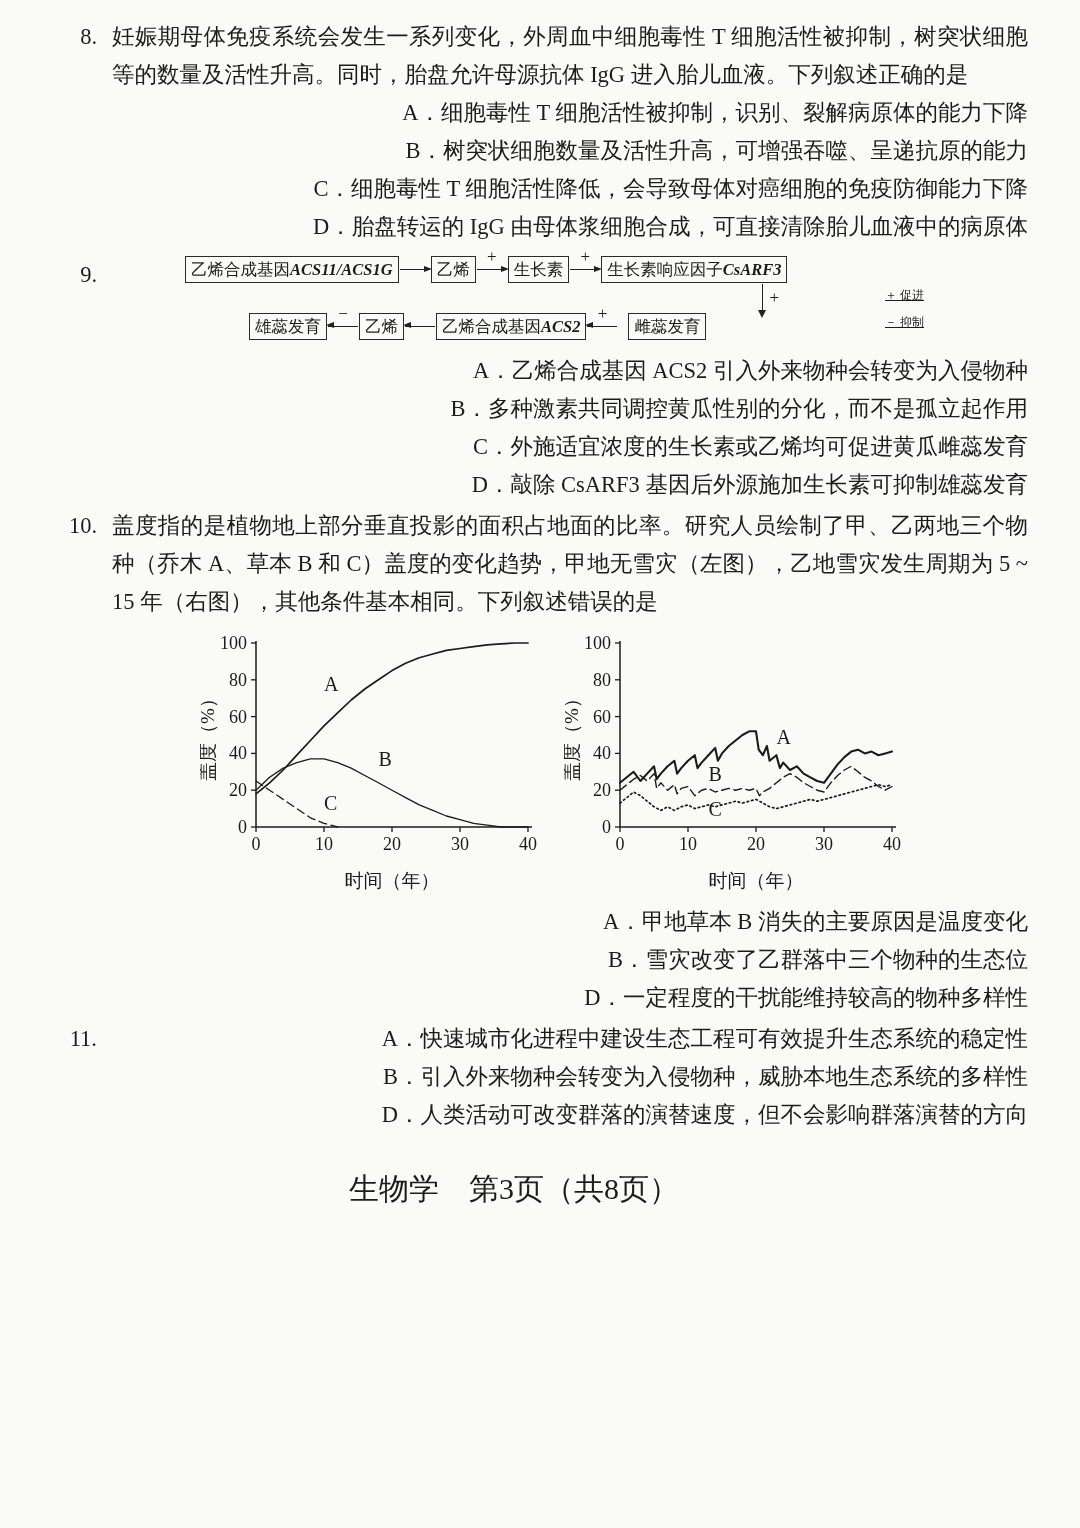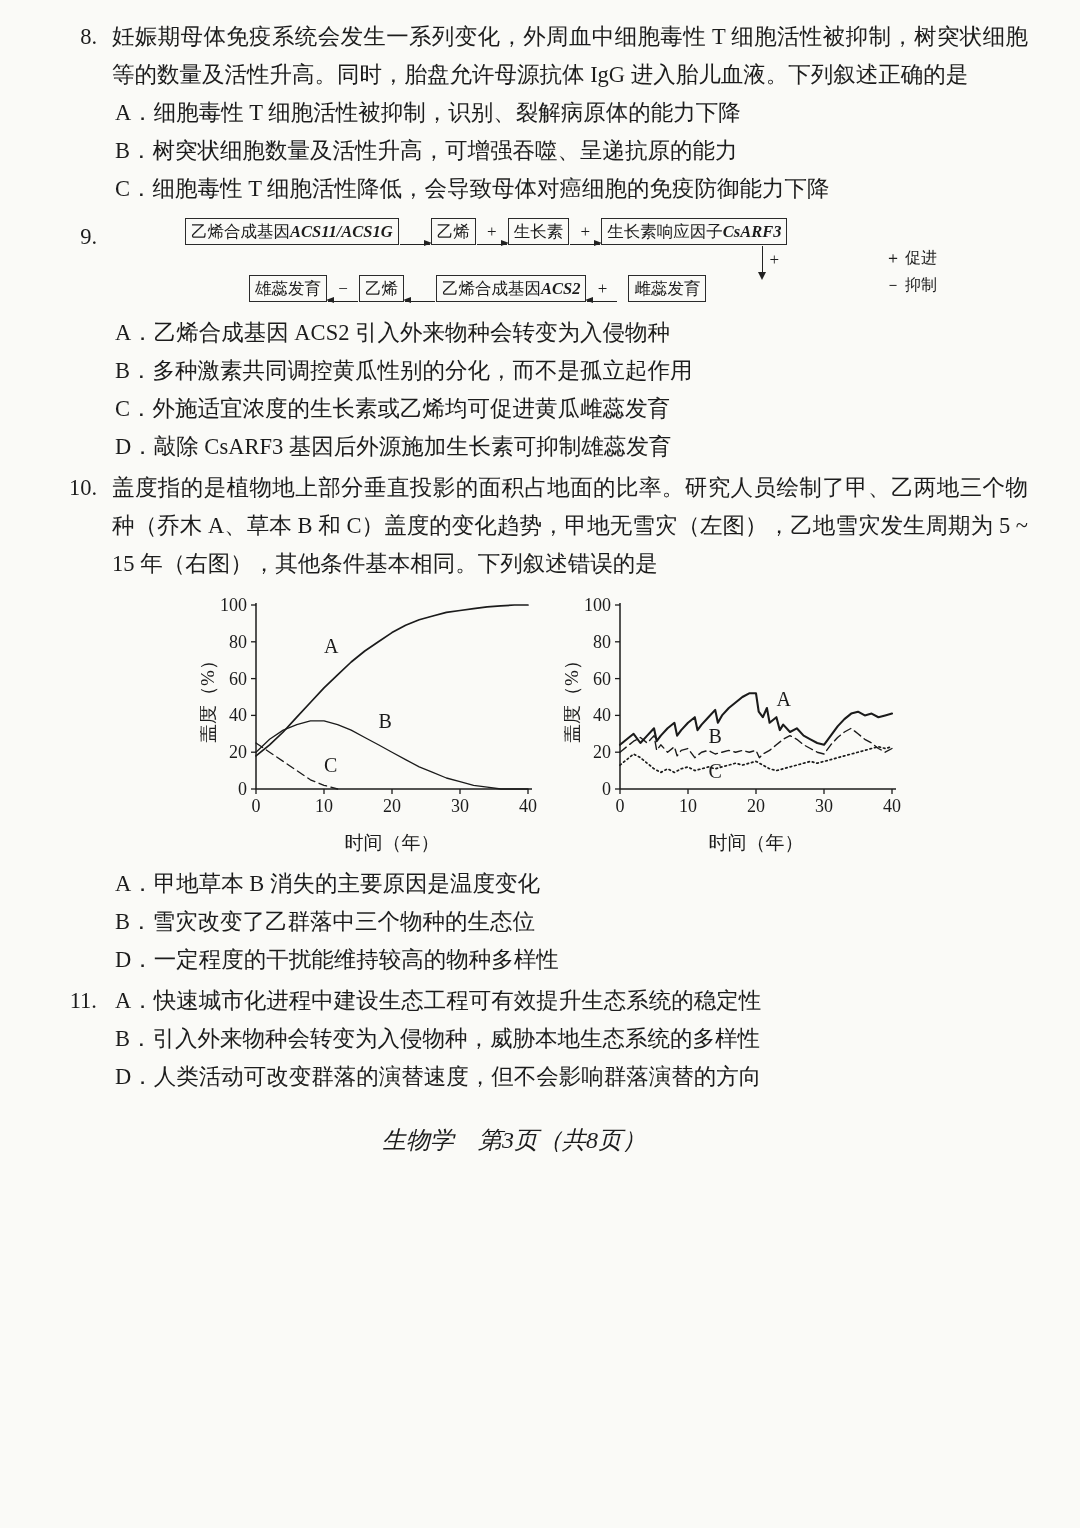--- a/index.html
+++ b/index.html
@@ -8,64 +8,65 @@
     width: 1080px; height: 1528px;
     background: #fafaf7; color: #1c1c1c;
     font-family: "Liberation Serif", "DejaVu Serif", serif;
     overflow: hidden;
   }
   .page { padding: 18px 52px 0 0; }
 
   .q { position: relative; padding-left: 112px; font-size: 22.5px; line-height: 38px; text-align: justify; }
   .q + .q { margin-top: 3px; }
   .qnum { position: absolute; left: 0; top: 0; width: 97px; text-align: right; }
-  .opt { padding-left: 3px; text-align: left; }
+  .opt { padding-left: 3px; text-align: right; }
 
   
   .diagram { position: relative; margin: 10px 0 12px 73px; font-size: 16.5px; line-height: 1.2; text-align: left; }
-  .dgm-row { display: flex; align-items: flex-end; width: 545px; }
+  .dgm-row { display: flex; align-items: center; width: 545px; }
   .row2 { padding-left: 64px; }
   .bx { border: 1.4px solid #2b2b2b; padding: 3px 5px 2px; white-space: nowrap; background: transparent; }
   .bx.last2 { margin-right: 52px; margin-left: 10px; }
   .gene { font-weight: bold; font-style: italic; }
   .ar { position: relative; flex: 1 1 30px; min-width: 30px; height: 0; border-top: 1.4px solid #222; margin: 0 1px; }
   .ar.right::after { content: ""; position: absolute; right: -2px; top: -4.4px; width: 0; height: 0;
     border-left: 8px solid #222; border-top: 3.8px solid transparent; border-bottom: 3.8px solid transparent; }
   .ar.left::before { content: ""; position: absolute; left: -2px; top: -4.4px; width: 0; height: 0;
     border-right: 8px solid #222; border-top: 3.8px solid transparent; border-bottom: 3.8px solid transparent; }
   .ar .sign { position: absolute; top: -23px; left: 50%; transform: translateX(-50%); font-size: 17px; }
   .vrow { position: relative; height: 30px; width: 666px; }
   .varrow { position: absolute; right: 88px; top: 1px; height: 27px; width: 0; border-left: 1.4px solid #222; }
   .varrow::after { content: ""; position: absolute; left: -4.9px; bottom: -7px; width: 0; height: 0;
     border-top: 8px solid #222; border-left: 4.2px solid transparent; border-right: 4.2px solid transparent; }
   .vsign { position: absolute; right: 72px; top: 5px; font-size: 17px; }
-  .dgm-legend { position: absolute; left: 700px; top: 26px; font-size: 16px; line-height: 27px; white-space: nowrap; }
+  .dgm-legend { position: absolute; left: 700px; top: 26px; font-size: 12px; line-height: 27px; white-space: nowrap; text-decoration: underline; }
 
   
   .charts { display: flex; gap: 14px; margin: 10px 0 10px 88px; }
   .chart { display: block; }
   .chart text { font-family: "Liberation Serif", "DejaVu Serif", serif; fill: #1b1b1b; }
   .chart .tick { font-size: 18px; }
   .chart .atitle { font-size: 19px; }
   .chart .slabel { font-size: 20px; }
 
-  .footer { text-align: center; font-size: 24px; margin-top: 28px; font-style: italic; }
+  .footer { text-align: center; font-size: 30px; margin-top: 35px; }
 </style>
 </head>
 <body>
 
 <div class="page">
 
   <section class="q">
     <div class="qnum">8.</div>
     <div class="stem">妊娠期母体免疫系统会发生一系列变化，外周血中细胞毒性 T 细胞活性被抑制，树突状细胞等的数量及活性升高。同时，胎盘允许母源抗体 IgG 进入胎儿血液。下列叙述正确的是</div>
     <div class="opts">
       <div class="opt">A．细胞毒性 T 细胞活性被抑制，识别、裂解病原体的能力下降</div>
       <div class="opt">B．树突状细胞数量及活性升高，可增强吞噬、呈递抗原的能力</div>
       <div class="opt">C．细胞毒性 T 细胞活性降低，会导致母体对癌细胞的免疫防御能力下降</div>
+      <div class="opt">D．胎盘转运的 IgG 由母体浆细胞合成，可直接清除胎儿血液中的病原体</div>
     </div>
   </section>
 
   <section class="q">
     <div class="qnum">9.</div>
 
     <div class="diagram">
       <div class="dgm-row">
         <span class="bx"><span>乙烯合成基因</span><span class="gene">ACS11/ACS1G</span></span>
         <span class="ar right"></span>

